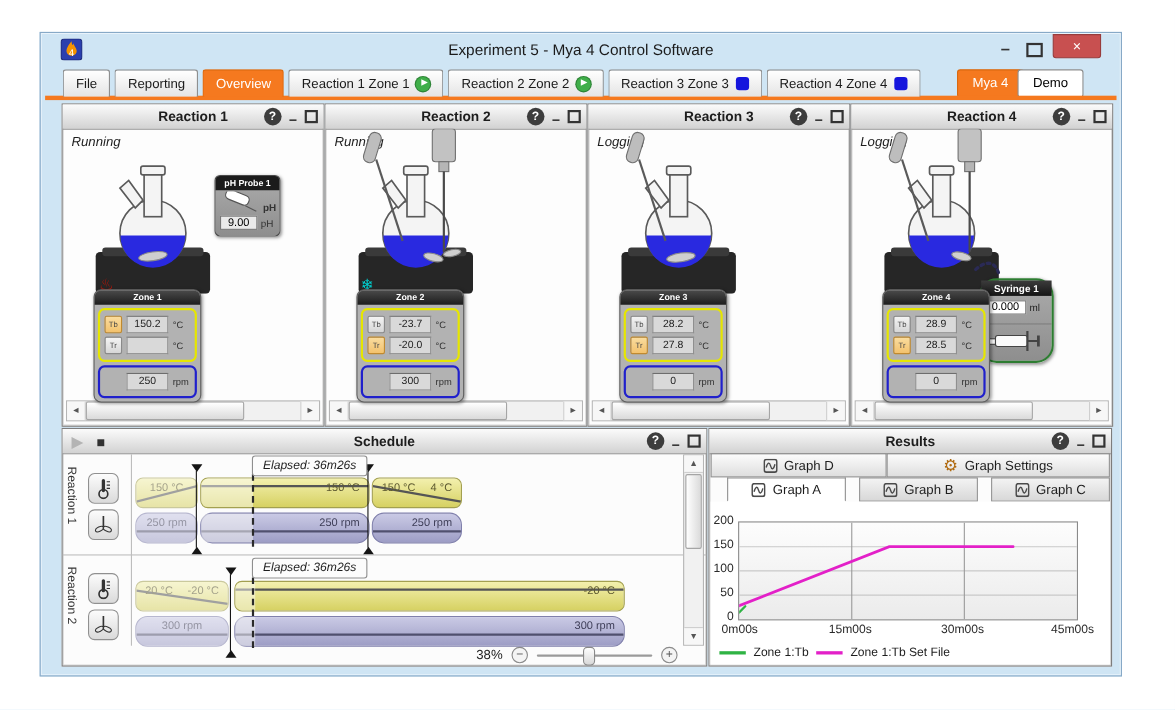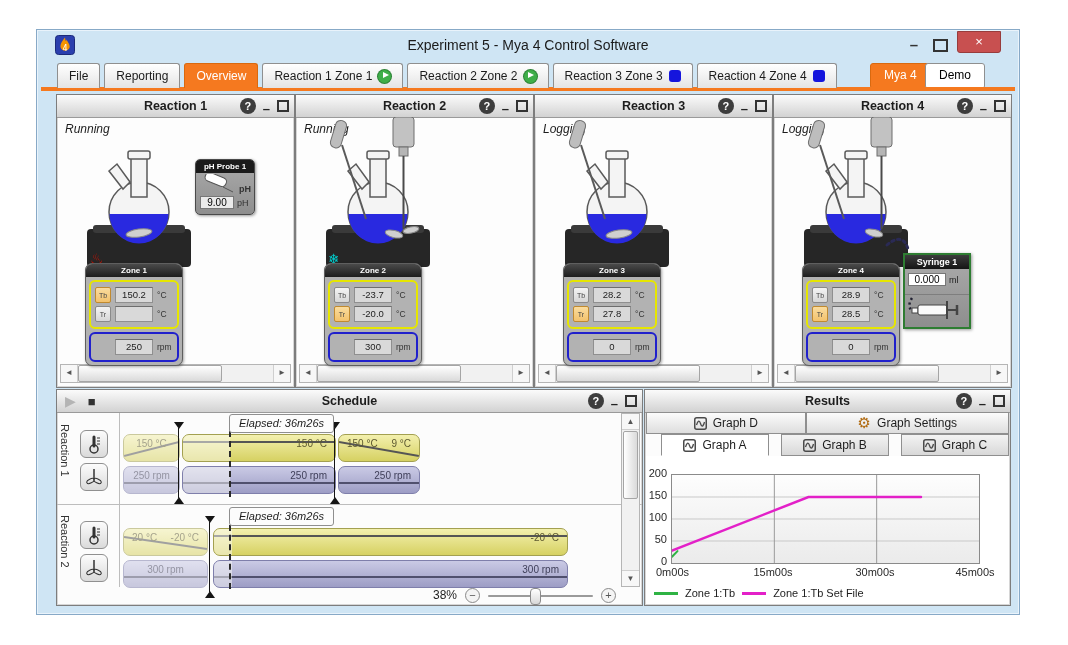--- a/index.html
+++ b/index.html
@@ -69,22 +69,22 @@
   
   .ph-widget{position:absolute;left:138px;top:64px;width:58px;background:linear-gradient(#ababab,#8e8e8e);
     border:1px solid #4a4a4a;border-radius:5px;box-shadow:1px 1px 3px rgba(0,0,0,.4);z-index:2;}
   .pw-head{background:#1b1b1b;color:#fff;font-size:8px;font-weight:bold;text-align:center;
     border-radius:4px 4px 0 0;padding:2px 0;}
   .pw-probe{display:flex;align-items:flex-end;padding:1px 3px 0;}
   .pw-ph{font-size:9px;font-weight:bold;color:#333;}
   .pw-val{display:flex;gap:3px;padding:2px 4px 5px;}
   .pw-field{background:#eaeaea;border:1px solid #777;width:32px;font-size:10px;text-align:center;}
   .pw-unit{font-size:9px;color:#333;align-self:center;}
-  .syringe-widget{position:absolute;left:129px;top:158px;width:64px;
-    background:linear-gradient(#ababab,#8e8e8e);border:2px solid #2e7d32;border-radius:0;
+  .syringe-widget{position:absolute;left:116px;top:158px;width:64px;
+    background:linear-gradient(#ababab,#8e8e8e);border:2px solid #2e7d32;border-radius:16px;
     box-shadow:1px 1px 3px rgba(0,0,0,.4);z-index:2;}
   .sw-head{background:linear-gradient(#3c3c3c,#151515);color:#fff;font-size:9px;font-weight:bold;
     text-align:center;padding:2px 0;}
   .sw-val{display:flex;gap:3px;padding:4px 3px 8px;border-bottom:1px solid #7e7e7e;}
   .sw-field{background:#fff;border:1px solid #777;width:36px;font-size:10px;text-align:center;}
   .sw-unit{font-size:9px;align-self:center;color:#222;}
   
   .hscroll{position:absolute;left:3px;right:3px;bottom:4px;height:17px;background:#f1f1f1;
     border:1px solid #b5b5b5;display:flex;align-items:stretch;}
   .sarr{width:16px;font-size:8px;color:#555;text-align:center;line-height:16px;background:#f7f7f7;}
@@ -106,21 +106,21 @@
   .srow{position:absolute;left:0;right:0;}
   .srow.r2{border-top:1px solid #bdbdbd;}
   .rlabel{position:absolute;left:2px;top:10px;writing-mode:vertical-rl;font-size:11px;color:#333;}
   .rbtns{position:absolute;left:23px;top:16px;display:flex;flex-direction:column;gap:5px;}
   .tool-btn{width:28px;height:28px;border:1px solid #909090;border-radius:6px;
     background:linear-gradient(#fcfcfc,#dadada);padding:0;display:flex;align-items:center;justify-content:center;}
   .vline{position:absolute;left:62px;top:23px;bottom:18px;border-left:1px solid #bdbdbd;}
   .track{position:absolute;left:64px;top:0;right:22px;bottom:0;}
   .seg{position:absolute;height:26px;border-radius:7px;border:1px solid;font-size:10px;}
   .seg.temp{background:linear-gradient(#f3f0ae,#d6d162);border-color:#a3a050;color:#5d5930;}
-  .seg.speed{background:linear-gradient(#cacae5,#9d9dc5);border-color:#7f7fab;color:#3e3e58;}
+  .seg.speed{background:linear-gradient(#cacae5,#9d9dc5);border-color:#7f7fab;color:#3e3e58;border-radius:11px;}
   .seg svg{position:absolute;left:0;top:0;width:100%;height:100%;border-radius:6px;}
   .seg .ll{position:absolute;left:8px;top:3px;}
   .seg .rl{position:absolute;right:8px;top:3px;}
   .seg .cl{position:absolute;left:0;right:0;top:3px;text-align:center;}
   .seg.faded{opacity:.55;}
   .pfade::after{content:'';position:absolute;left:0;top:0;bottom:0;width:var(--fw);
     background:rgba(252,252,248,.5);border-radius:6px 0 0 6px;}
   .mark{position:absolute;width:0;border-left:1px solid #151515;}
   .mark::before{content:'';position:absolute;top:-6px;left:-5.5px;border:5px solid transparent;
     border-top:7px solid #151515;}
@@ -488,21 +488,21 @@
           <svg viewBox="0 0 100 26" preserveAspectRatio="none">
               <line x1="0" y1="7" x2="100" y2="7" stroke="#555" stroke-width="2"></line>
             </svg>
           <span class="rl">150 °C</span>
         </div>
         <div class="seg temp" style="left:217px;top:20px;width:80px;">
           <svg viewBox="0 0 100 26" preserveAspectRatio="none">
               <line x1="0" y1="7" x2="100" y2="21" stroke="#555" stroke-width="2"></line>
             </svg>
           <span class="ll">150 °C</span>
-          <span class="rl">9 °C</span>
+          <span class="rl">4 °C</span>
         </div>
         <div class="seg speed faded" style="left:2px;top:52px;width:55px;">
           <svg viewBox="0 0 100 26" preserveAspectRatio="none">
               <line x1="0" y1="16" x2="100" y2="16" stroke="#50506e" stroke-width="2"></line>
             </svg>
           <span class="cl">250 rpm</span>
         </div>
         <div class="seg speed pfade" style="left:61px;top:52px;width:152px;--fw:31%;">
           <svg viewBox="0 0 100 26" preserveAspectRatio="none">
               <line x1="0" y1="16" x2="100" y2="16" stroke="#50506e" stroke-width="2"></line>

